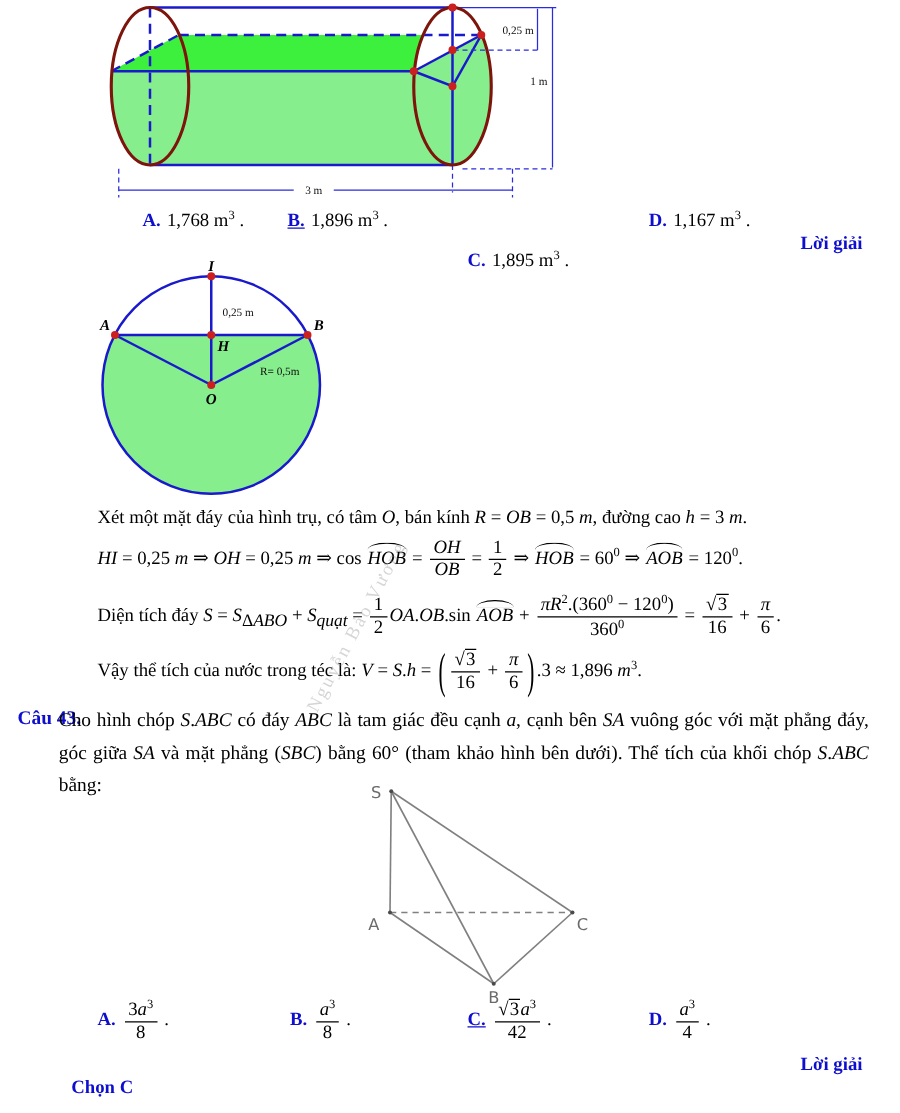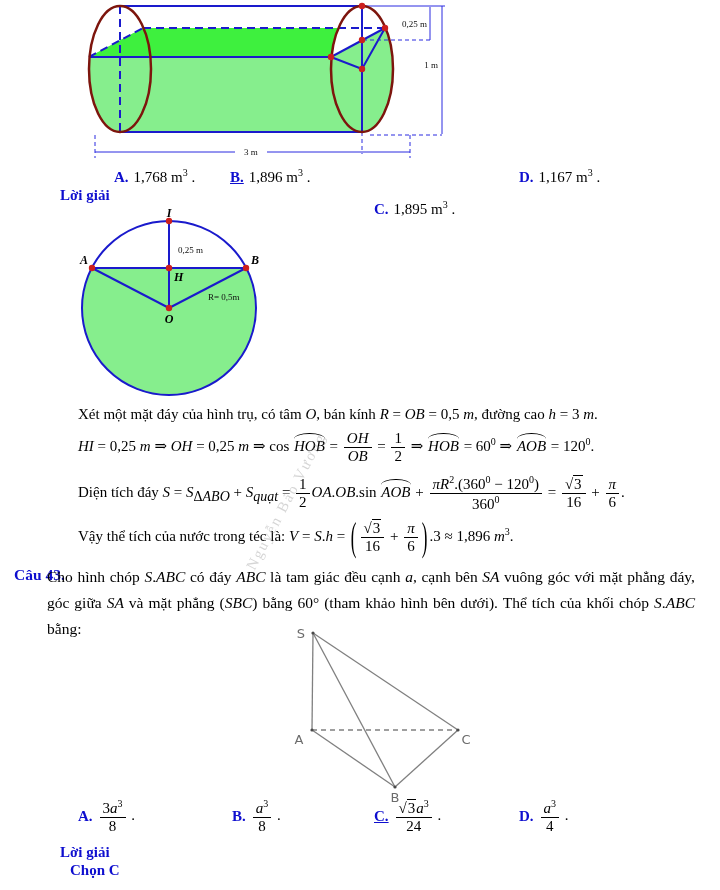--- a/index.html
+++ b/index.html
@@ -6,21 +6,21 @@
   body{
     width:720px;height:890px;background:#ffffff;position:relative;overflow:hidden;
     font-family:"Liberation Serif","DejaVu Serif",serif;color:#000;font-size:15px;
   }
   .abs{position:absolute;}
   .blue{color:#0e0ecf;font-weight:bold;}
   .opt{white-space:nowrap;}
   .opt-letter{color:#0e0ecf;font-weight:bold;margin-right:5px;}
   .opt-letter.u{text-decoration:underline;}
   .opt-flex{display:flex;align-items:center;}
-  .center-line{text-align:left;}
+  .center-line{text-align:right;}
   
   .frac{display:inline-block;vertical-align:middle;text-align:center;padding:0 2px;line-height:1.15;}
   .frac .num{display:block;border-bottom:1.2px solid #000;padding:0 3px;}
   .frac .den{display:block;padding:0 3px;}
   sup{font-size:10px;}
   sub{font-size:14px;}
   .hat{position:relative;display:inline-block;font-style:italic;margin:0 1px;padding-top:1px;}
   .hat::before{content:"";position:absolute;left:0;right:0;top:-4px;height:5px;
     border-top:1.4px solid #000;border-radius:50% 50% 0 0 / 100% 100% 0 0;}
   .sqrt{white-space:nowrap;}
@@ -170,21 +170,21 @@
 <div class="abs opt opt-flex" style="left:78px;top:798px;">
   <span class="opt-letter">A.</span>
     <span><span class="frac"><span class="num">3<i>a</i><sup>3</sup></span><span class="den">8</span></span> .</span>
 </div>
 <div class="abs opt opt-flex" style="left:232px;top:798px;">
   <span class="opt-letter">B.</span>
     <span><span class="frac"><span class="num"><i>a</i><sup>3</sup></span><span class="den">8</span></span> .</span>
 </div>
 <div class="abs opt opt-flex" style="left:374px;top:798px;">
   <span class="opt-letter u">C.</span>
-    <span><span class="frac"><span class="num"><span class="sqrt">√<span class="rad">3</span></span><i>a</i><sup>3</sup></span><span class="den">24</span></span> .</span>
+    <span><span class="frac"><span class="num"><span class="sqrt">√<span class="rad">3</span></span><i>a</i><sup>3</sup></span><span class="den">42</span></span> .</span>
 </div>
 <div class="abs opt opt-flex" style="left:519px;top:798px;">
   <span class="opt-letter">D.</span>
     <span><span class="frac"><span class="num"><i>a</i><sup>3</sup></span><span class="den">4</span></span> .</span>
 </div>
 
 <div class="abs blue center-line" style="left:60px;top:844px;width:630px;">Lời giải</div>
-<div class="abs blue" style="left:70px;top:862px;">Chọn C</div>
+<div class="abs blue" style="left:57px;top:862px;">Chọn C</div>
 
 </body></html>

